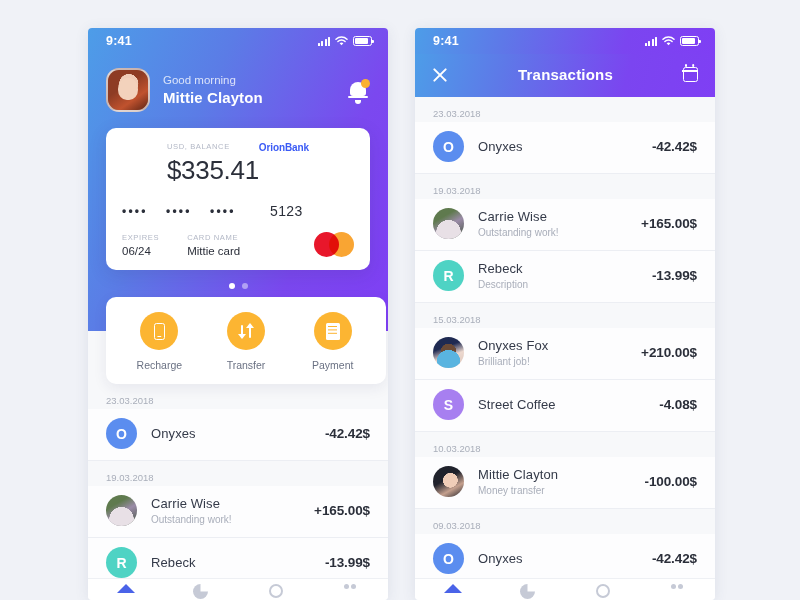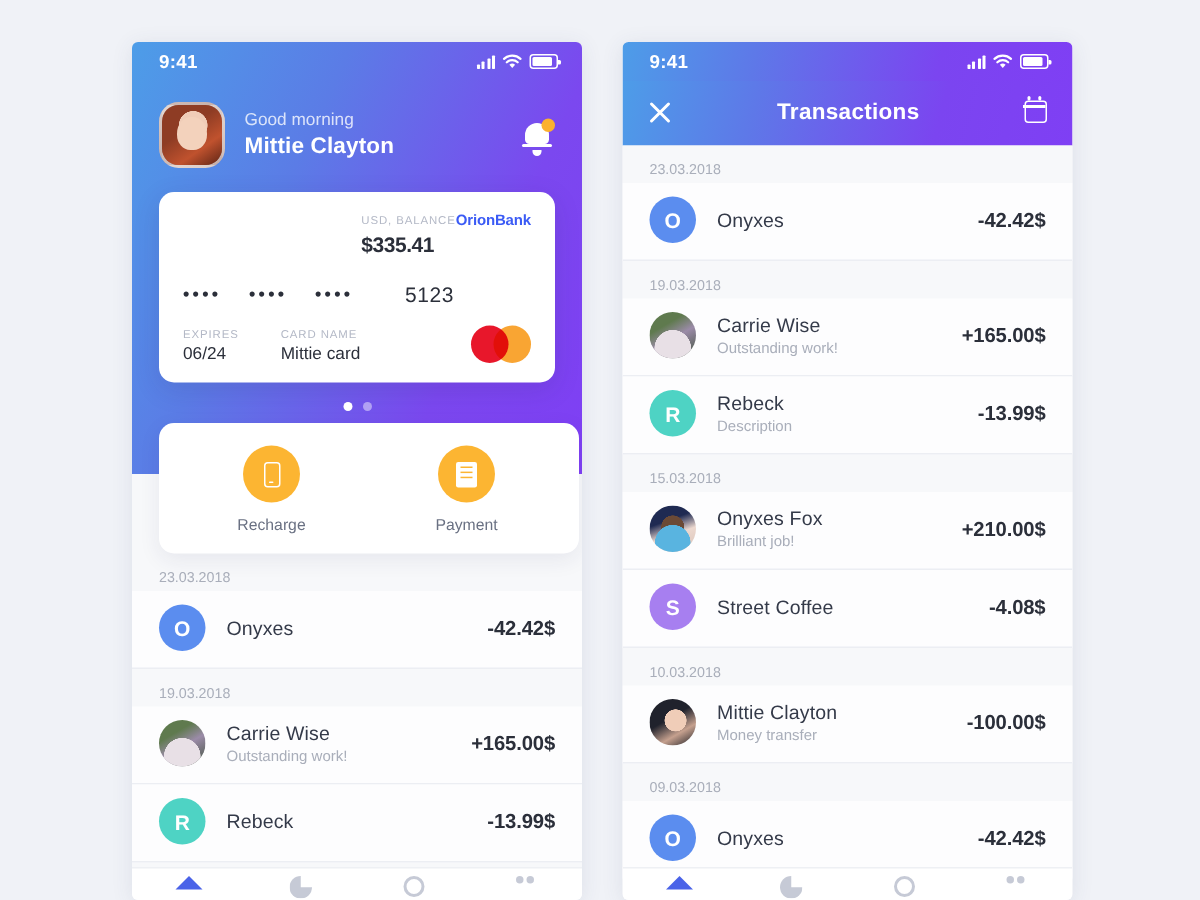--- a/index.html
+++ b/index.html
@@ -95,23 +95,23 @@
     background:#fbb130; border-radius:50%;
   }
 
   
   .card {
     margin: 16px 18px 0 18px;
     background:#fff; border-radius: 10px;
     padding: 14px 16px 13px 16px;
     box-shadow: 0 5px 18px rgba(40,40,90,.13);
   }
-  .card-top { display:flex; justify-content:flex-end; align-items:flex-start; }
+  .card-top { display:flex; justify-content:center; align-items:flex-start; }
   .lbl { font-size: 7.6px; color:#b3b8c6; letter-spacing:.6px; }
-  .balance { font-size: 14px; font-weight: bold; color:#2b2f3a; margin-top: 4px; letter-spacing:-.3px; }
+  .balance { font-size: 26px; font-weight: normal; color:#2b2f3a; margin-top: 4px; letter-spacing:-.3px; }
   .brand { font-size: 10px; font-weight: bold; color:#3b5bf5; letter-spacing:-.1px; }
   .pan { display:flex; align-items:center; margin-top: 17px; }
   .pan .grp {
     width: 44px; color:#2b2f3a; font-size: 12px;
     letter-spacing: 2.2px; font-weight: bold; line-height: 1;
   }
   .pan .last { font-size: 14px; color:#2b2f3a; margin-left: 16px; letter-spacing:.4px; }
   .card-bot { display:flex; align-items:flex-end; margin-top: 13px; }
   .cb-col { margin-right: 28px; }
   .cb-val { font-size: 11.5px; color:#2b2f3a; font-weight: normal; margin-top: 3px; }
@@ -291,20 +291,31 @@
         <i></i>
       </div>
     </div>
 
     <div class="actions">
       <div class="act">
         <div class="circ">
             <div class="ico-phone"></div>
           </div>
         <div class="cap">Recharge</div>
+      </div>
+      <div class="act">
+        <div class="circ">
+          <div class="ico-tr">
+              <span></span>
+              <span></span>
+              <b class="d"></b>
+              <b class="u"></b>
+            </div>
+        </div>
+        <div class="cap">Transfer</div>
       </div>
       <div class="act">
         <div class="circ">
             <div class="ico-rec"></div>
           </div>
         <div class="cap">Payment</div>
       </div>
     </div>
 
     <div class="tx-scroll" id="home-tx">

